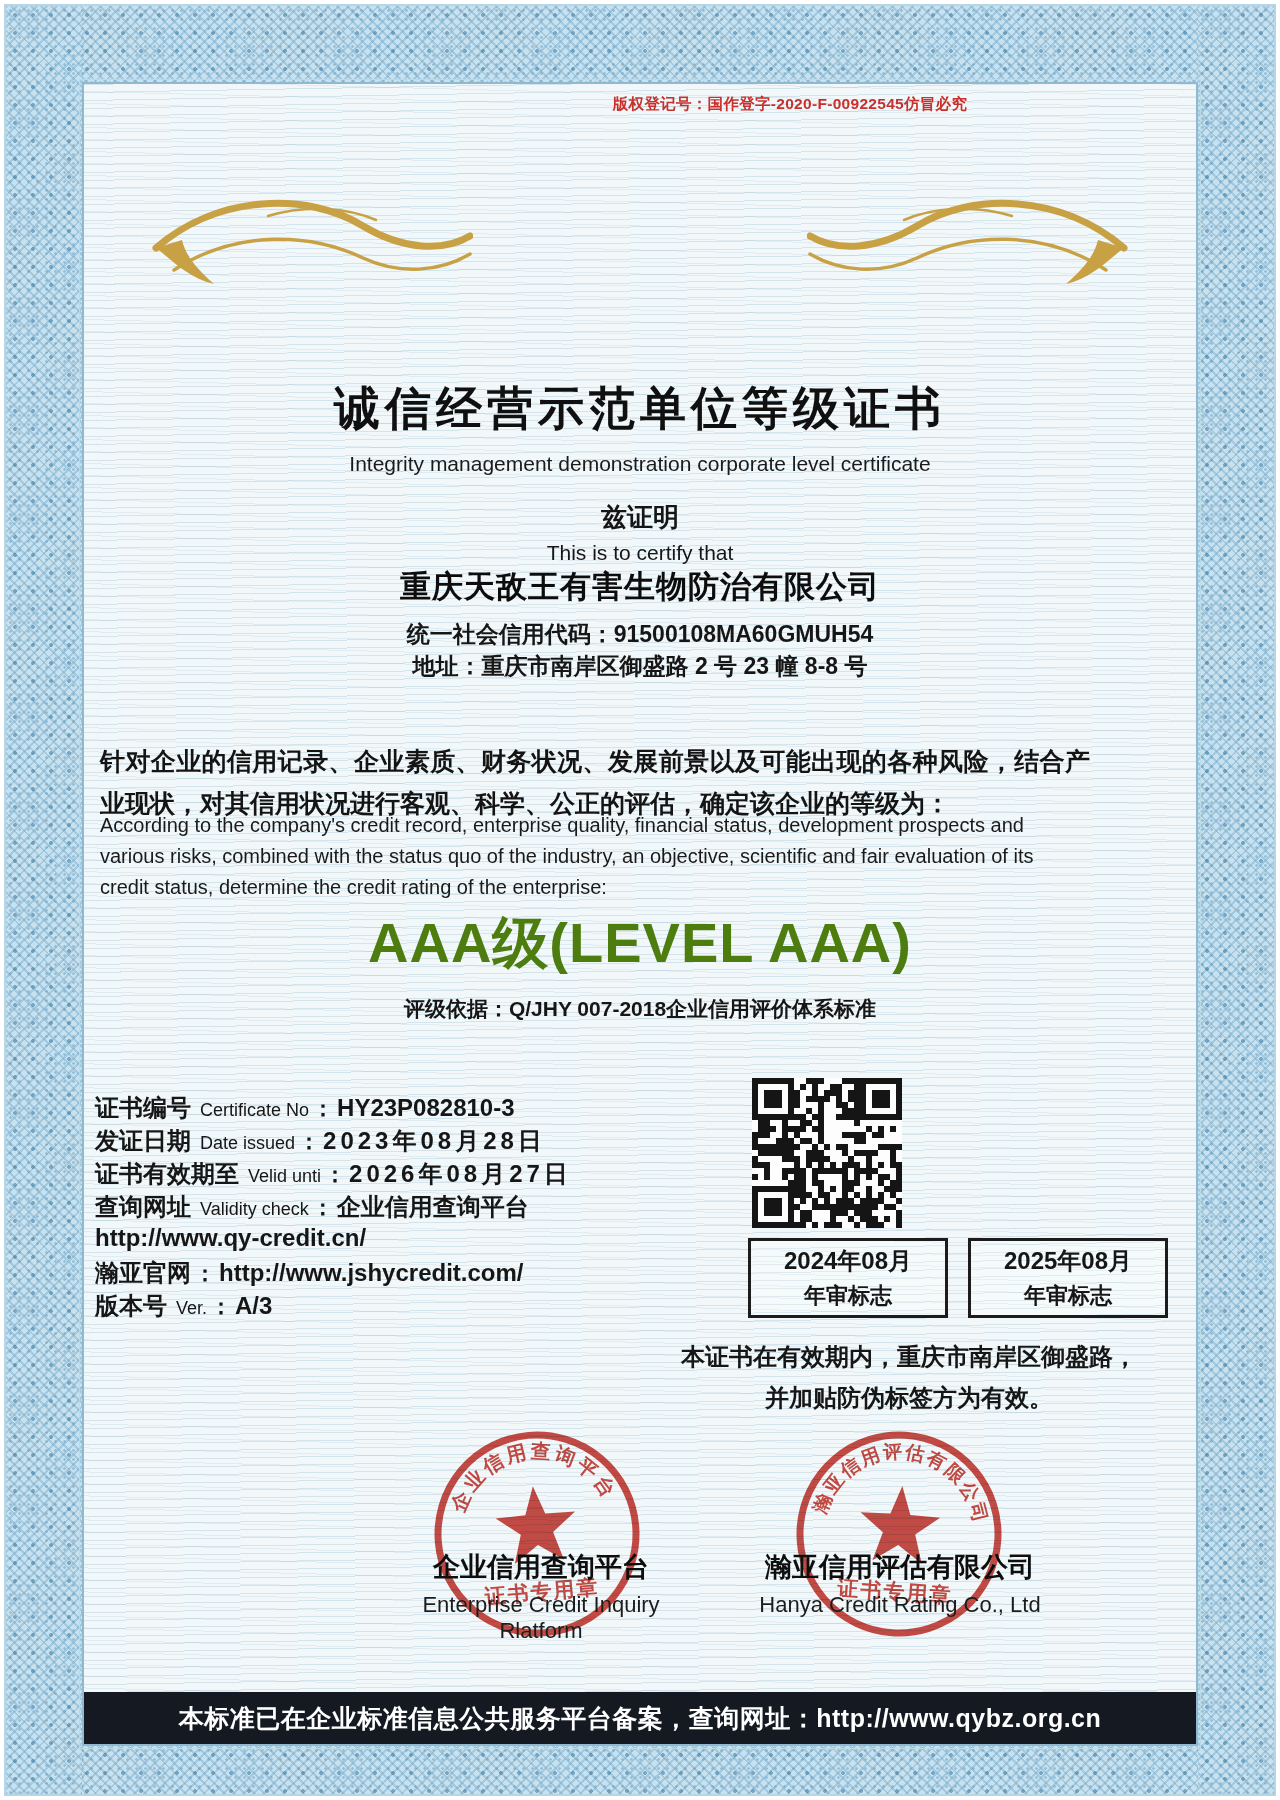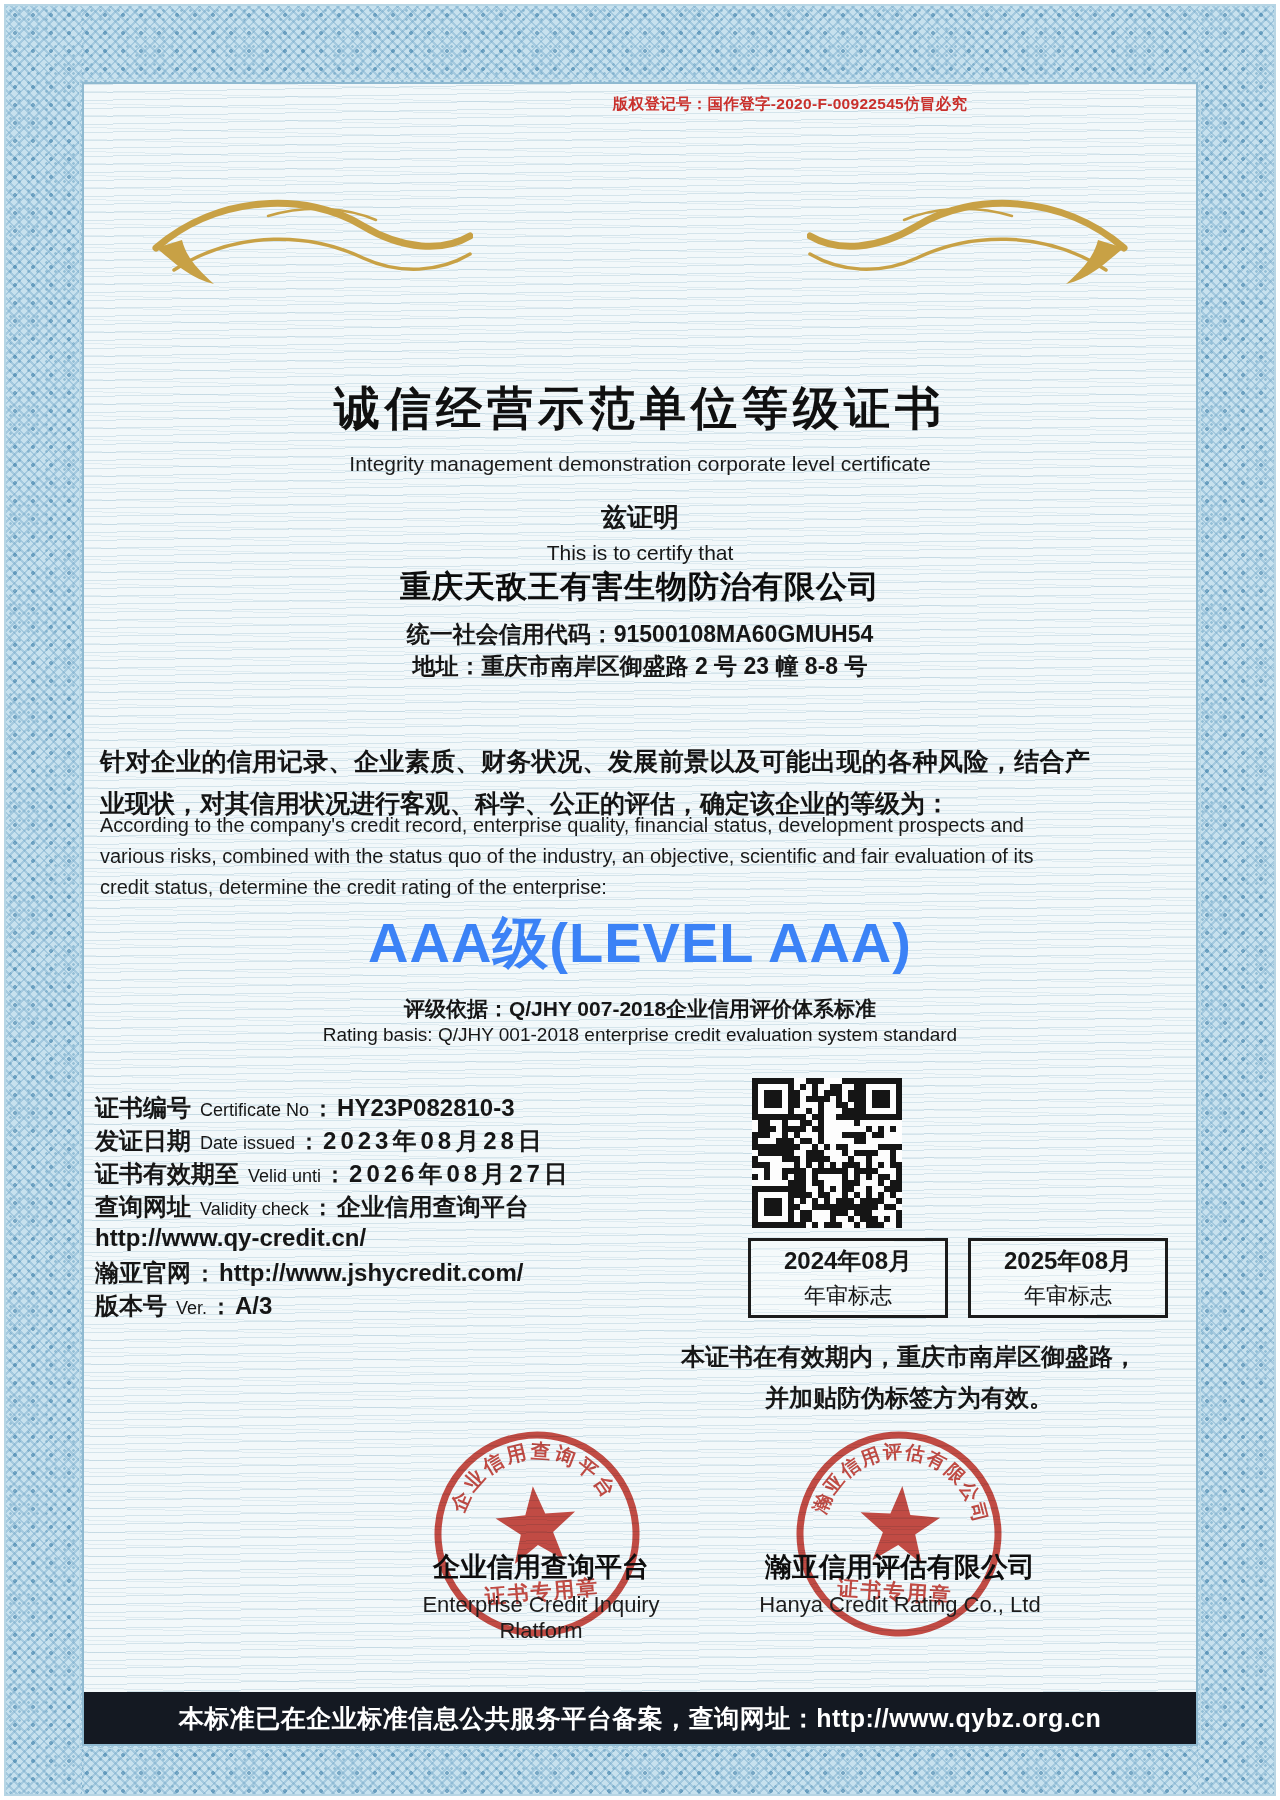--- a/index.html
+++ b/index.html
@@ -60,41 +60,41 @@
   .code-line { top:619px; font-size:23px; font-weight:600; }
   .addr-line { top:651px; font-size:23px; font-weight:600; }
   .eval-zh {
     position:absolute; left:100px; top:740px; width:990px;
     font-size:25px; font-weight:600; line-height:42px; color:#141414; text-align:justify;
   }
   .eval-en {
     position:absolute; left:100px; top:810px; width:960px;
     font-size:20px; font-weight:400; line-height:31px; color:#1a1a1a;
   }
-  .rating-level { top:906px; font-size:56px; font-weight:900; color:#3b82f6; letter-spacing:1px; }
+  .rating-level { top:906px; font-size:56px; font-weight:900; color:#4d7c0f; letter-spacing:1px; }
   .basis-zh { top:995px;  font-size:21px; font-weight:600; }
   .basis-en { top:1024px; font-size:19px; font-weight:400; }
   .detail-line { position:absolute; left:95px; display:flex; align-items:baseline; white-space:nowrap; }
   .dl-zh  { font-size:24px; font-weight:700; }
   .dl-en  { font-size:18px; font-weight:500; margin-left:9px; }
   .dl-sep { font-size:22px; font-weight:700; margin:0 3px; }
   .dl-val { font-size:24px; font-weight:600; }
   .dl-zh:empty, .dl-en:empty, .dl-sep:empty { display:none; margin:0; }
   .spread { letter-spacing:4px; }
   .qr { position:absolute; left:752px; top:1078px; width:150px; height:150px; background:#fdfdfd; }
   .qr i { position:absolute; width:6px; height:6px; background:#151515; }
   .qr-note { position:absolute; left:930px; top:1086px; width:250px; font-size:22px; font-weight:600; line-height:38px; color:#141414; }
   .audit-box {
     position:absolute; top:1238px; width:200px; height:80px; border:3px solid #1c1c1c;
     display:flex; flex-direction:column; align-items:center; justify-content:center; gap:4px;
     background:rgba(255,255,255,.25);
   }
   .audit-box.b1 { left:748px; } .audit-box.b2 { left:968px; }
   .ab-period { font-size:24px; font-weight:600; }
-  .ab-label  { font-size:22px; font-weight:400; }
+  .ab-label  { font-size:22px; font-weight:700; }
   .audit-note { position:absolute; left:648px; top:1336px; width:522px; text-align:center; font-size:24px; font-weight:600; line-height:41px; }
   .issuer { position:absolute; top:1549px; text-align:center; }
   .issuer.il { left:385px; width:312px; } .issuer.ir { left:740px; width:320px; }
   .issuer-zh { font-size:27px; font-weight:800; color:#0e0e0e; }
   .issuer-en { font-size:22px; font-weight:500; margin-top:7px; color:#1c1c1c; }
   .seal { position:absolute; top:1425px; width:218px; height:218px; mix-blend-mode:multiply; opacity:.88; }
   .seal.sl { left:428px; transform:rotate(-5deg); }
   .seal.sr { left:790px; transform:rotate(4deg); }
   .footer-bar {
     position:absolute; left:84px; right:84px; top:1692px; height:52px;
@@ -136,21 +136,20 @@
   <div class="c-line certify-en">This is to certify that</div>
   <div class="c-line company">重庆天敌王有害生物防治有限公司</div>
   <div class="c-line code-line">统一社会信用代码：91500108MA60GMUH54</div>
   <div class="c-line addr-line">地址：重庆市南岸区御盛路 2 号 23 幢 8-8 号</div>
 
   <p class="eval-zh">针对企业的信用记录、企业素质、财务状况、发展前景以及可能出现的各种风险，结合产业现状，对其信用状况进行客观、科学、公正的评估，确定该企业的等级为：</p>
   <p class="eval-en">According to the company's credit record, enterprise quality, financial status, development prospects and various risks, combined with the status quo of the industry, an objective, scientific and fair evaluation of its credit status, determine the credit rating of the enterprise:</p>
 
   <div class="c-line rating-level">AAA级(LEVEL AAA)</div>
   <div class="c-line basis-zh">评级依据：Q/JHY 007-2018企业信用评价体系标准</div>
-  <div class="c-line basis-en">Rating basis: Q/JHY 001-2018 enterprise credit evaluation system standard</div>
 
   <div class="detail-line" style="top:1092px">
     <span class="dl-zh">证书编号</span>
     <span class="dl-en">Certificate No</span>
     <span class="dl-sep">：</span>
     <span class="dl-val">HY23P082810-3</span>
   </div>
   <div class="detail-line" style="top:1125px">
     <span class="dl-zh">发证日期</span>
     <span class="dl-en">Date issued</span>

